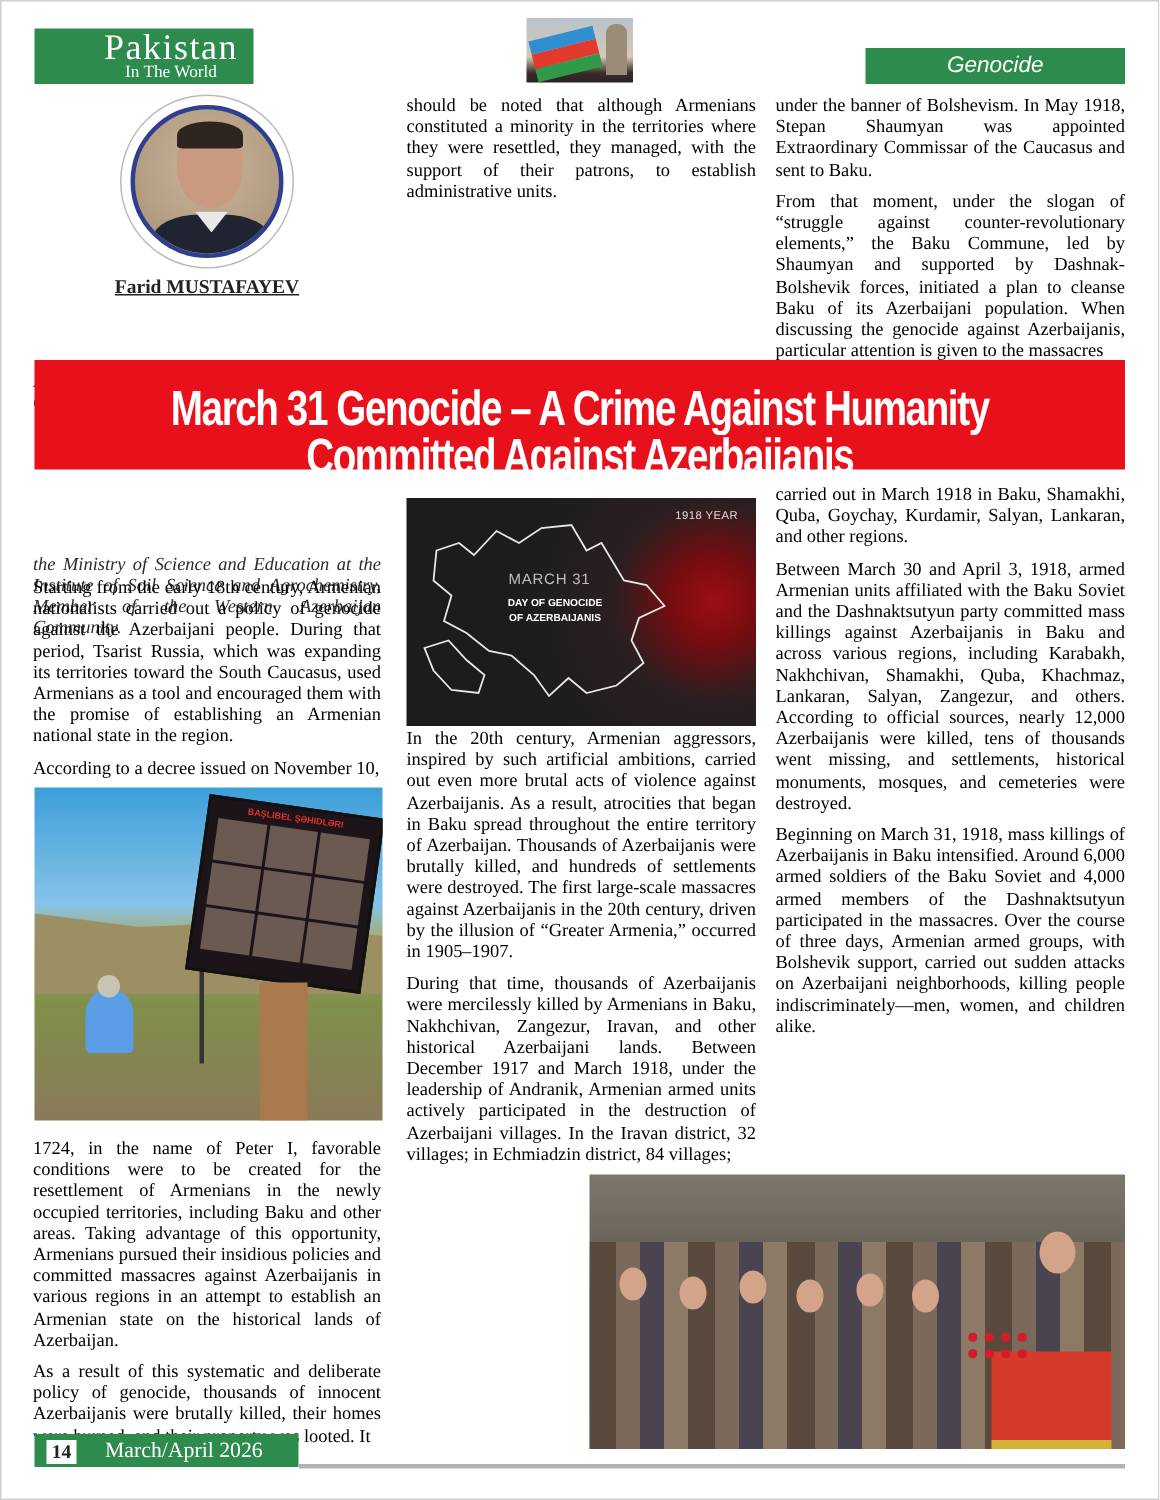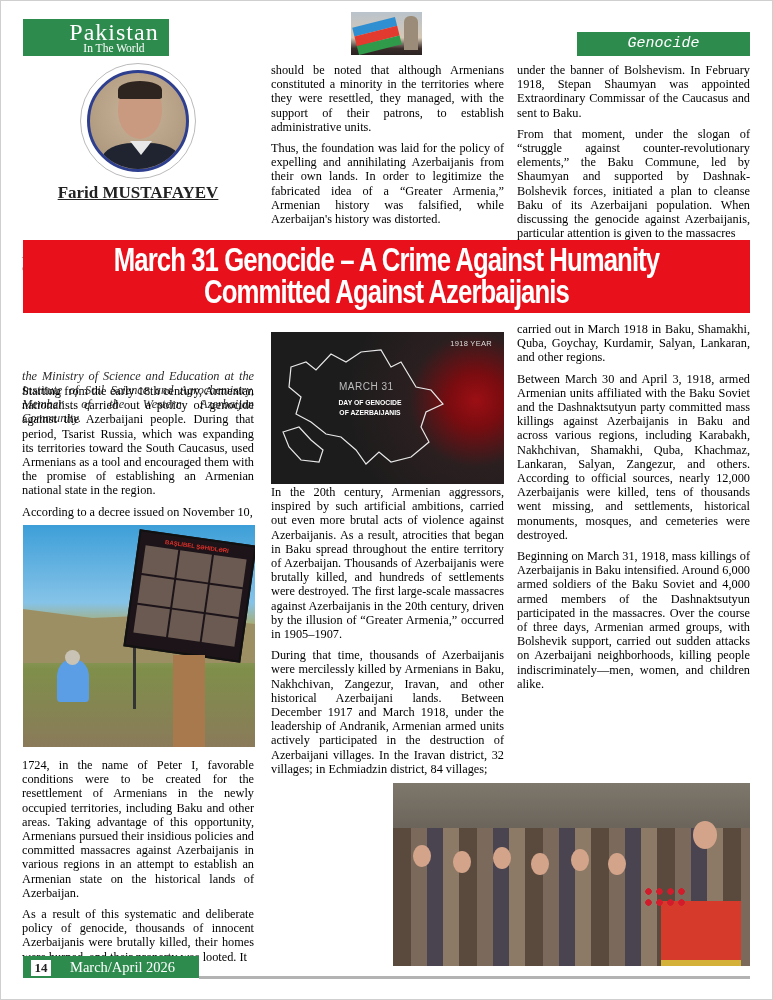--- a/index.html
+++ b/index.html
@@ -6,41 +6,41 @@
   html, body { width: 773px; height: 1000px; background: #ffffff; overflow: hidden; }
   body { font-family: "Liberation Serif", serif; color: #2b2b2b; position: relative; }
   .page-frame { position: absolute; left: 0; top: 0; width: 773px; height: 1000px; border: 1px solid #cfcfcf; }
 
   
   .logo { position: absolute; left: 23px; top: 19px; width: 146px; height: 37px; background: #2e8b4e; color: #fff; text-align: center; line-height: 1; padding-left: 36px; }
   .logo .l1 { display: block; font-family: "Liberation Serif", serif; font-size: 24px; letter-spacing: 1px; padding-top: 1px; }
   .logo .l2 { display: block; font-family: "Liberation Serif", serif; font-size: 11.5px; margin-top: -1px; }
 
   
-  .section-label { position: absolute; left: 577px; top: 32px; width: 173px; height: 24px; background: #2e8b4e; color: #fff; font-family: Liberation Mono, monospace; font-style: italic; font-size: 15px; text-align: center; line-height: 24px; }
+  .section-label { position: absolute; left: 577px; top: 32px; width: 173px; height: 24px; background: #2e8b4e; color: #fff; font-family: Liberation Sans, sans-serif; font-style: italic; font-size: 15px; text-align: center; line-height: 24px; }
 
   
   .flag-photo { position: absolute; left: 351px; top: 12px; width: 71px; height: 43px; overflow: hidden; background: linear-gradient(180deg, #b9c3cc 0%, #d6c8b5 60%, #3a2d2a 85%, #2a2222 100%); }
   .flag-photo .flag { position: absolute; left: 4px; top: 10px; width: 44px; height: 28px; transform: rotate(-14deg); }
   .flag-photo .flag div { height: 33.3%; }
   .flag-photo .monument { position: absolute; right: 4px; top: 4px; width: 14px; height: 34px; background: #9a8c78; border-radius: 6px 6px 0 0; }
 
   
   .portrait { position: absolute; left: 80px; top: 63px; width: 116px; height: 116px; border-radius: 50%; border: 1px solid #bbb; padding: 6px; background: #fff; }
   .portrait .inner { width: 100%; height: 100%; border-radius: 50%; border: 3px solid #2f3f8f; overflow: hidden; position: relative; background: radial-gradient(circle at 50% 40%, #c9b59c 0%, #b19b80 70%); }
   .portrait .head { position: absolute; left: 28px; top: 10px; width: 44px; height: 56px; background: #c99a80; border-radius: 45% 45% 50% 50%; }
   .portrait .hair { position: absolute; left: 28px; top: 8px; width: 44px; height: 18px; background: #2e2520; border-radius: 50% 50% 10% 10%; }
   .portrait .suit { position: absolute; left: 12px; top: 70px; width: 78px; height: 40px; background: #1f2430; border-radius: 40% 40% 0 0; }
   .portrait .shirt { position: absolute; left: 40px; top: 68px; width: 22px; height: 14px; background: #e8e8e8; clip-path: polygon(0 0, 100% 0, 50% 100%); }
 
-  .author-name { position: absolute; left: 22px; top: 183px; width: 232px; text-align: center; font-weight: bold; font-size: 17px; text-decoration: underline; color: #222; }
+  .author-name { position: absolute; left: 22px; top: 183px; width: 232px; text-align: center; font-weight: bold; font-size: 13px; text-decoration: underline; color: #222; }
   .author-bio { position: absolute; left: 22px; width: 232px; font-style: italic; font-size: 12.3px; line-height: 14px; text-align: justify; color: #2b2b2b; margin-top: 44px; }
 
   
-  .headline { position: absolute; left: 23px; top: 240px; width: 727px; height: 73px; background: #e8101a; color: #fff; text-align: center; font-family: "Liberation Sans", sans-serif; font-weight: bold; font-size: 33px; line-height: 32px; padding-top: 4px; letter-spacing: -1.2px; transform-origin: center; }
+  .headline { position: absolute; left: 23px; top: 240px; width: 727px; height: 73px; background: #e8101a; color: #fff; text-align: center; font-family: "Liberation Sans", sans-serif; font-weight: bold; font-size: 33px; line-height: 32px; padding-top: 16px; letter-spacing: -1.2px; transform-origin: center; }
   .headline span { display: block; transform: scaleX(0.78); }
 
   
   .col { position: absolute; font-size: 12.3px; line-height: 14.2px; text-align: justify; color: #000000; }
   .col p { margin-bottom: 7px; }
 
   
   .map-img { position: absolute; left: 271px; top: 332px; width: 233px; height: 152px; background: radial-gradient(circle at 88% 45%, #9c0f14 0%, #7a0c10 12%, #2b1f20 30%, #1c1c1c 60%); overflow: hidden; }
   .map-img .year { position: absolute; right: 12px; top: 7px; font-family: "Liberation Sans", sans-serif; font-size: 7.5px; color: #ddd; letter-spacing: 0.3px; }
   .map-img .m31 { position: absolute; left: 68px; top: 49px; font-family: "Liberation Sans", sans-serif; font-size: 10px; color: #bdbdbd; letter-spacing: 0.5px; }
@@ -99,25 +99,24 @@
     <div class="head"></div>
     <div class="hair"></div>
     <div class="shirt"></div>
   </div>
 </div>
 <div class="author-name">Farid MUSTAFAYEV</div>
 <div class="author-bio" style="top:203px;">Deputy Chairman of the Territorial Party Organization of YAP Yasamal District under</div>
 
 <div class="col" style="left:271px; top:63px; width:233px;">
   <p>should be noted that although Armenians constituted a minority in the territories where they were resettled, they managed, with the support of their patrons, to establish administrative units.</p>
-  <p>Thus, the foundation was laid for the policy of expelling and annihilating Azerbaijanis from their own lands. In order to legitimize the fabricated idea of a “Greater Armenia,” Armenian history was falsified, while Azerbaijan's history was distorted.</p>
 </div>
 
 <div class="col" style="left:517px; top:63px; width:233px;">
-  <p>under the banner of Bolshevism. In February 1918, Stepan Shaumyan was appointed Extraordinary Commissar of the Caucasus and sent to Baku.</p>
+  <p>under the banner of Bolshevism. In May 1918, Stepan Shaumyan was appointed Extraordinary Commissar of the Caucasus and sent to Baku.</p>
   <p>From that moment, under the slogan of “struggle against counter-revolutionary elements,” the Baku Commune, led by Shaumyan and supported by Dashnak-Bolshevik forces, initiated a plan to cleanse Baku of its Azerbaijani population. When discussing the genocide against Azerbaijanis, particular attention is given to the massacres</p>
 </div>
 
 <div class="headline">
   <span>March 31 Genocide – A Crime Against Humanity</span>
   <span>Committed Against Azerbaijanis</span>
 </div>
 
 <div class="author-bio" style="top:325px;">the Ministry of Science and Education at the Institute of Soil Science and Agrochemistry, Member of the Western Azerbaijan Community.</div>
 <div class="col" style="left:22px; top:384px; width:232px;">

